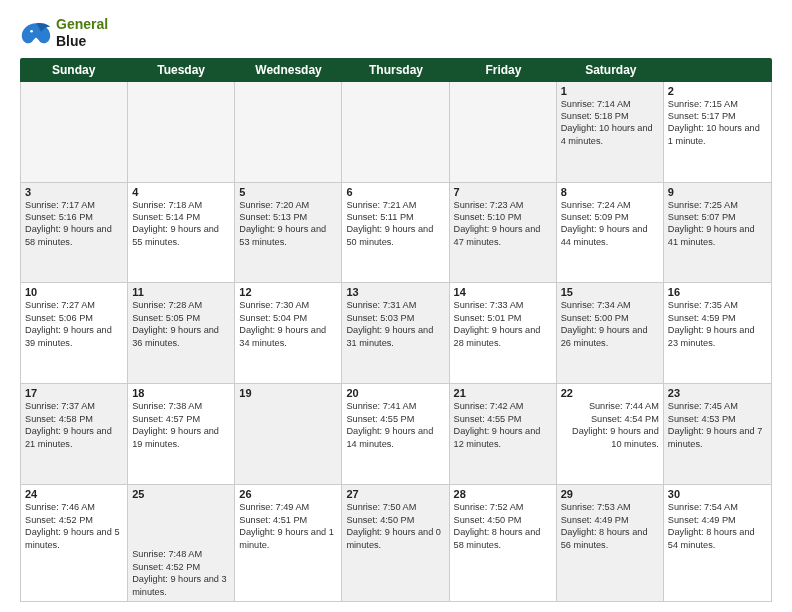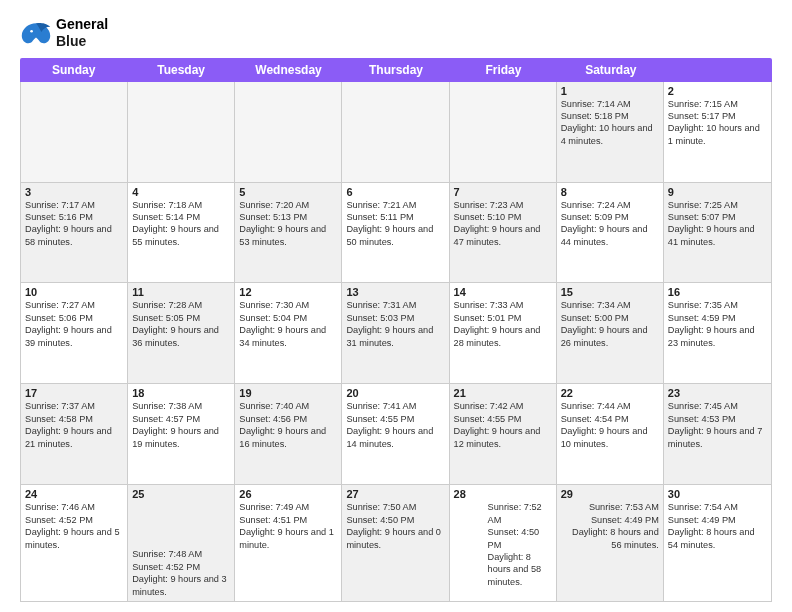--- a/index.html
+++ b/index.html
@@ -28,21 +28,21 @@
       align-items: center;
       gap: 4px;
     }
     .logo-text {
       font-size: 14px;
       font-weight: bold;
       color: #1a1a1a;
       line-height: 1.2;
     }
     .logo-text span {
-      color: #000000;
+      color: #4d7c0f;
     }
     .logo-bird {
       width: 32px;
       height: 28px;
     }
     .title-block {
       text-align: right;
     }
     .main-title {
       font-size: 32px;
@@ -55,21 +55,21 @@
       color: #444;
     }
     .calendar {
       flex: 1;
       display: flex;
       flex-direction: column;
     }
     .cal-header {
       display: grid;
       grid-template-columns: repeat(7, 1fr);
-      background: #8b5cf6;
+      background: #14532d;
       border-radius: 2px 2px 0 0;
     }
     .cal-header-cell {
       color: #fff;
       font-size: 12px;
       font-weight: bold;
       text-align: center;
       padding: 5px 2px;
     }
     .cal-body {
@@ -264,39 +264,36 @@
 Daylight: 9 hours and 21 minutes.</div>
           </div>
           <div class="cal-cell">
             <span class="day-num">18</span>
             <div class="cell-info" style="white-space: pre-line;">Sunrise: 7:38 AM
 Sunset: 4:57 PM
 Daylight: 9 hours and 19 minutes.</div>
           </div>
           <div class="cal-cell shaded">
             <span class="day-num">19</span>
-            <div class="cell-info" style="white-space: pre-line;">Sunrise: 7:40 AM
-Sunset: 4:56 PM
-Daylight: 9 hours and 16 minutes.</div>
           </div>
           <div class="cal-cell">
             <span class="day-num">20</span>
             <div class="cell-info" style="white-space: pre-line;">Sunrise: 7:41 AM
 Sunset: 4:55 PM
 Daylight: 9 hours and 14 minutes.</div>
           </div>
           <div class="cal-cell shaded">
             <span class="day-num">21</span>
             <div class="cell-info" style="white-space: pre-line;">Sunrise: 7:42 AM
 Sunset: 4:55 PM
 Daylight: 9 hours and 12 minutes.</div>
           </div>
           <div class="cal-cell">
             <span class="day-num">22</span>
-            <div class="cell-info" style="white-space: pre-line;">Sunrise: 7:44 AM
+            <div class="cell-info" style="white-space: pre-line; text-align: right;">Sunrise: 7:44 AM
 Sunset: 4:54 PM
 Daylight: 9 hours and 10 minutes.</div>
           </div>
           <div class="cal-cell shaded">
             <span class="day-num">23</span>
             <div class="cell-info" style="white-space: pre-line;">Sunrise: 7:45 AM
 Sunset: 4:53 PM
 Daylight: 9 hours and 7 minutes.</div>
           </div>
         </div>
@@ -320,27 +317,27 @@
 Daylight: 9 hours and 1 minute.</div>
           </div>
           <div class="cal-cell shaded">
             <span class="day-num">27</span>
             <div class="cell-info" style="white-space: pre-line;">Sunrise: 7:50 AM
 Sunset: 4:50 PM
 Daylight: 9 hours and 0 minutes.</div>
           </div>
           <div class="cal-cell">
             <span class="day-num">28</span>
-            <div class="cell-info" style="white-space: pre-line; margin-left: 34px;">Sunrise: 7:52 AM
+            <div class="cell-info" style="white-space: pre-line;">Sunrise: 7:52 AM
 Sunset: 4:50 PM
 Daylight: 8 hours and 58 minutes.</div>
           </div>
           <div class="cal-cell shaded">
             <span class="day-num">29</span>
-            <div class="cell-info" style="white-space: pre-line; text-align: right;">Sunrise: 7:53 AM
+            <div class="cell-info" style="white-space: pre-line;">Sunrise: 7:53 AM
 Sunset: 4:49 PM
 Daylight: 8 hours and 56 minutes.</div>
           </div>
           <div class="cal-cell">
             <span class="day-num">30</span>
             <div class="cell-info" style="white-space: pre-line;">Sunrise: 7:54 AM
 Sunset: 4:49 PM
 Daylight: 8 hours and 54 minutes.</div>
           </div>
         </div>

